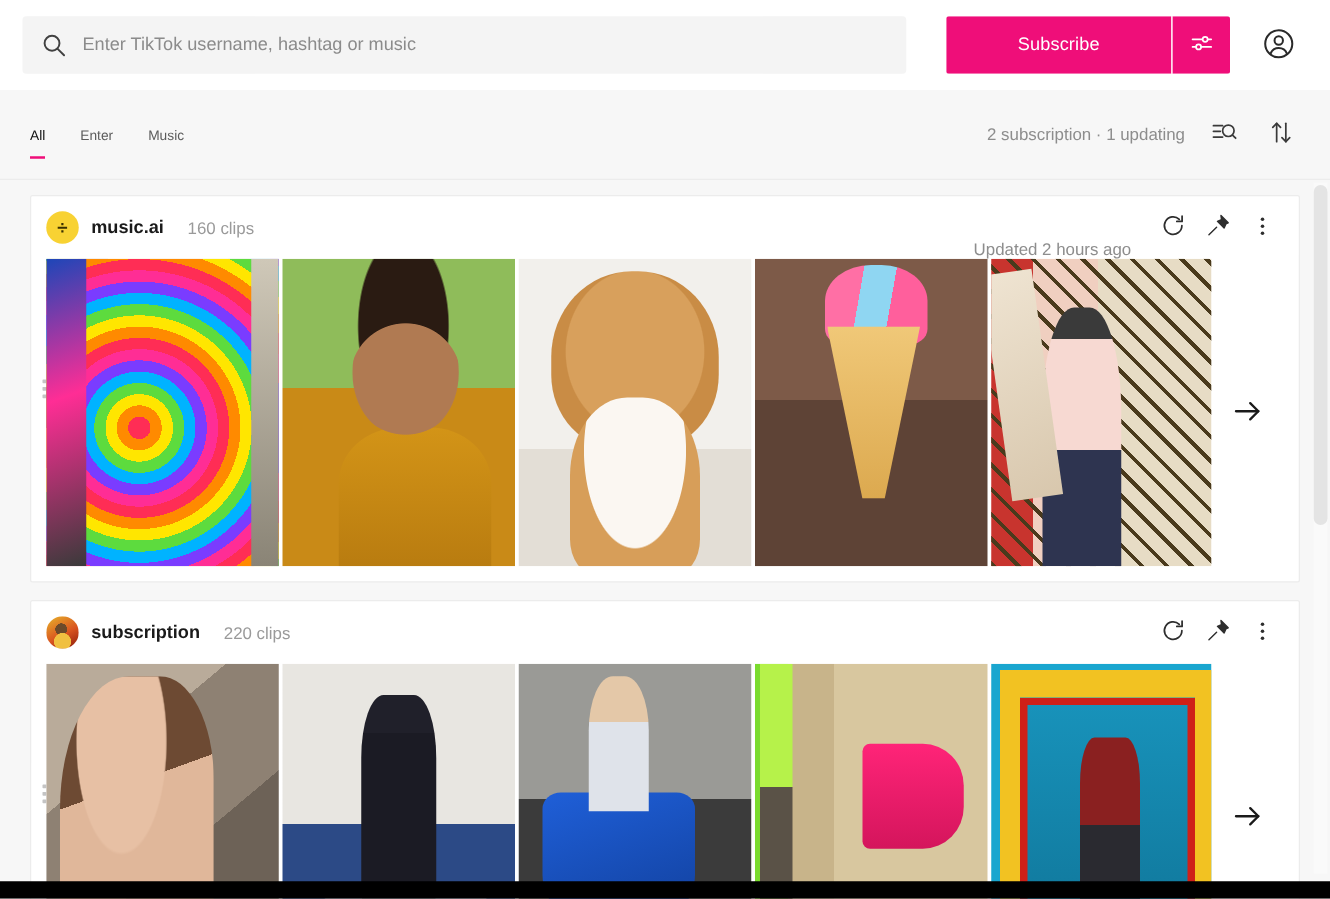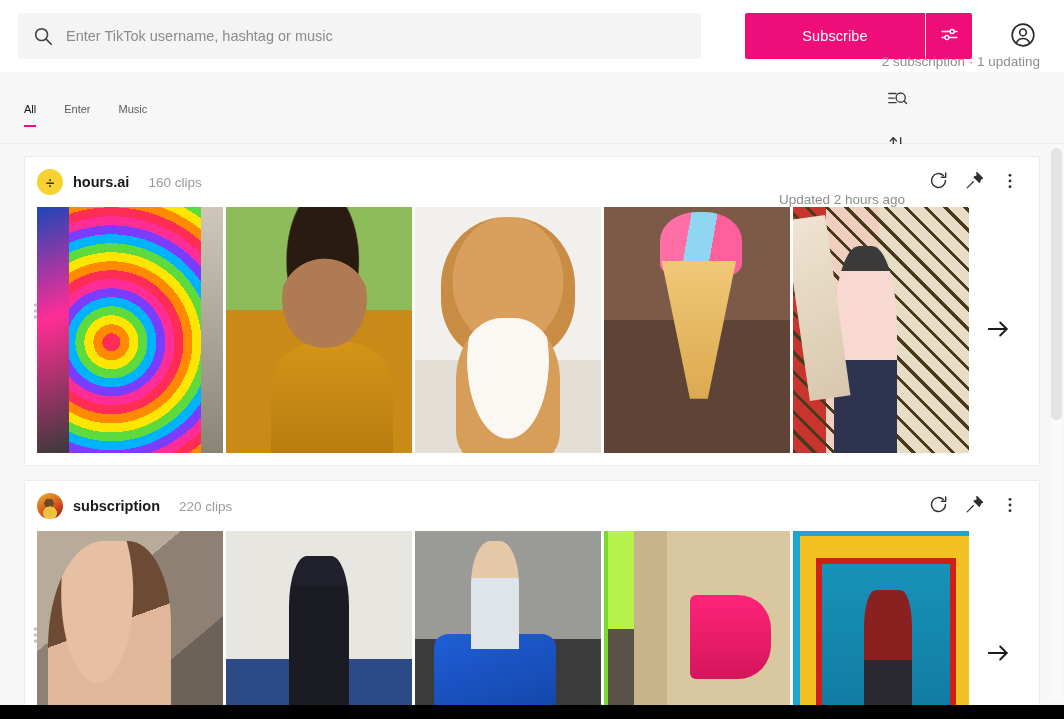--- a/index.html
+++ b/index.html
@@ -11,21 +11,21 @@
   }
   body { position: relative; }
 
   
   .topbar {
     height: 72px;
     background: #ffffff;
     display: flex;
     align-items: center;
     padding: 0 18px;
-    gap: 16px;
+    gap: 4px;
   }
   .search-wrap {
     flex: 1 1 auto;
     height: 46px;
     background: #f4f4f4;
     border-radius: 3px;
     display: flex;
     align-items: center;
     padding: 0 14px;
     margin-right: 16px;
@@ -96,21 +96,21 @@
   .tab.active { color: #111; }
   .tab.active::after {
     content: "";
     position: absolute;
     left: 0; right: 0; bottom: 16px;
     height: 2.5px;
     background: #ef0e79;
   }
   .tabbar-right {
     margin-left: auto;
-    display: flex; align-items: flex-start; gap: 16px; flex-direction: column;
+    display: flex; align-items: center; gap: 16px;
   }
   .sub-status { font-size: 13.5px; color: #8d8d8d; }
   .icon-btn {
     width: 30px; height: 30px;
     display: flex; align-items: center; justify-content: center;
     background: transparent; border: 0; cursor: pointer;
   }
 
   
   .scroll-area {
@@ -454,21 +454,21 @@
         <i></i>
         <i></i>
         <i></i>
         <i></i>
     </div>
 
     <div class="card-header">
       <div class="avatar lalal">
         <span>÷</span>
       </div>
-      <span class="acct-name">hours.ai</span>
+      <span class="acct-name">music.ai</span>
       <span class="clip-count">160 clips</span>
 
       <div class="card-header-right">
         <span class="updated-text">Updated 2 hours ago</span>
         <button class="icon-btn">
           <span>
             <svg viewBox="0 0 24 24" width="21" height="21" fill="none" stroke="#2e2e2e" stroke-width="1.6" stroke-linecap="round" stroke-linejoin="round">
               <path d="M20 12a8 8 0 1 1-2.4-5.7"></path>
               <polyline points="20.2,3.4 20.2,8.2 15.4,8.2"></polyline>
             </svg>

